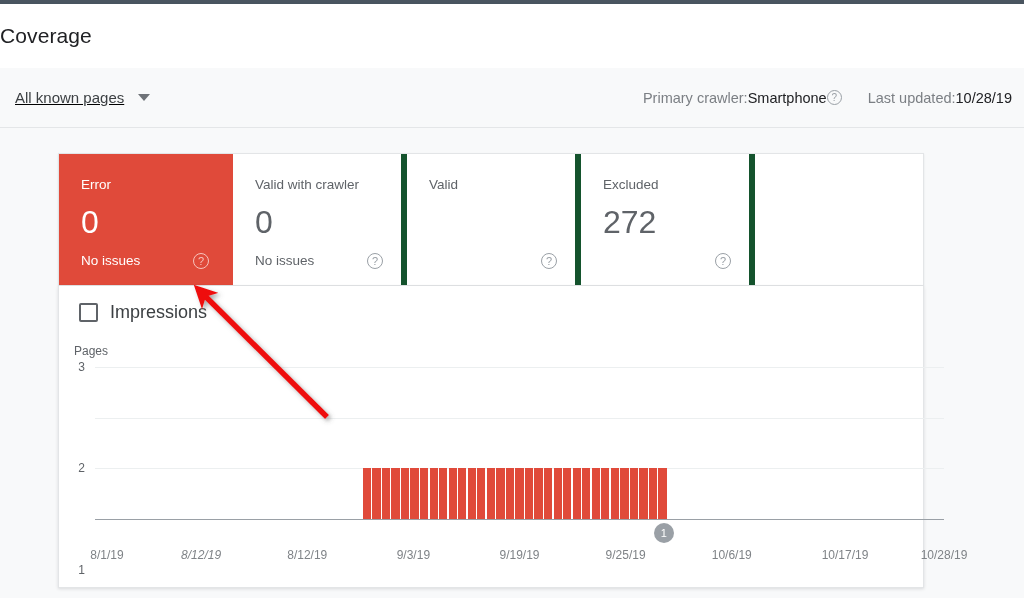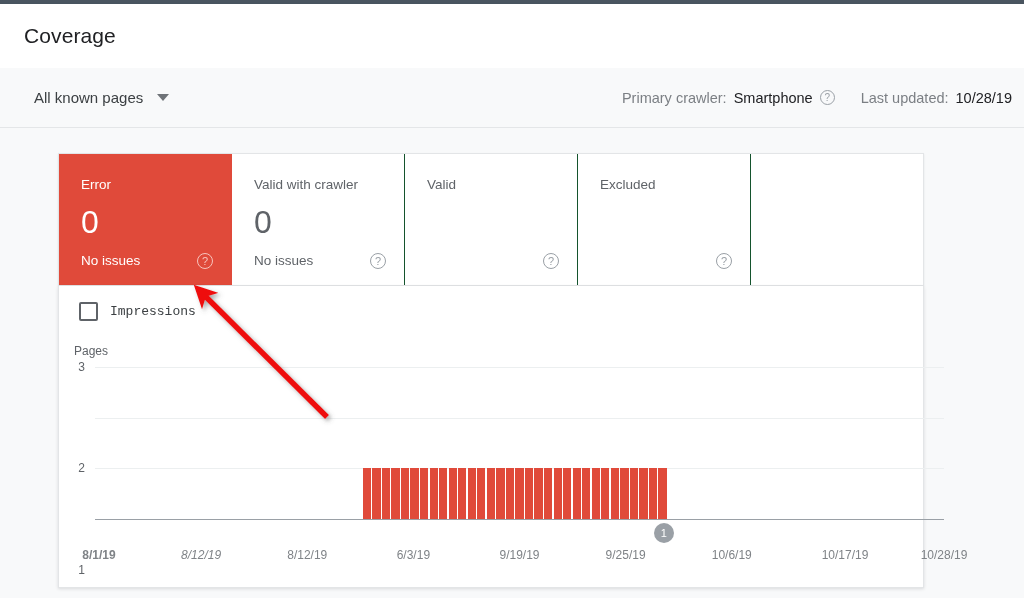--- a/index.html
+++ b/index.html
@@ -15,68 +15,68 @@
   .top-rule { position: absolute; left: 0; top: 0; width: 1024px; height: 4px; background: #4a5560; }
 
   
   .titlebar {
     position: absolute; left: 0; top: 4px; width: 1024px; height: 64px;
     background: #ffffff;
     box-shadow: 0 1px 3px rgba(60,64,67,0.18);
     display: flex; align-items: center;
   }
   .page-title {
-    margin-left: 24px;
     font-size: 21px; color: #202124; letter-spacing: 0.1px;
   }
 
   
   .metabar {
     position: absolute; left: 0; top: 68px; width: 1024px; height: 60px;
     background: #f8f9fa;
     border-bottom: 1px solid #e4e6e8;
     display: flex; align-items: center;
   }
   .scope-select {
-    margin-left: 32px; display: flex; align-items: center; gap: 14px;
+    margin-left: 13px; display: flex; align-items: center; gap: 14px;
     cursor: pointer; background: none; border: none; padding: 4px 2px;
     font-family: inherit;
+    text-decoration: underline;
   }
   .scope-label { font-size: 15px; color: #3c4043; }
   .caret {
     width: 0; height: 0;
     border-left: 6px solid transparent;
     border-right: 6px solid transparent;
     border-top: 7px solid #6f7378;
   }
   .meta-right {
     margin-left: auto; margin-right: 12px;
     display: flex; align-items: center; gap: 26px;
     font-size: 14.5px;
   }
-  .meta-item { display: flex; align-items: center; gap: 7px; color: #7b7f84; white-space: nowrap; }
+  .meta-item { display: flex; align-items: center; color: #7b7f84; white-space: nowrap; }
   .meta-item .strong { color: #202124; }
   .help-ring {
     display: inline-flex; align-items: center; justify-content: center;
     width: 15px; height: 15px; border-radius: 50%;
     border: 1.2px solid #9aa0a6; color: #9aa0a6;
     font-size: 10px; line-height: 1; cursor: pointer; flex: none;
   }
 
   
   .cards {
     position: absolute; left: 58px; top: 153px; width: 866px; height: 133px;
     background: #ffffff;
     border: 1px solid #e3e5e7;
     display: flex;
     box-shadow: 0 1px 2px rgba(60,64,67,0.10);
   }
   .card {
     position: relative; flex: 1 1 0; padding: 24px 22px 0 22px;
-    border-right: 1px solid #14532d; cursor: pointer; min-width: 0;
+    border-right: 6px solid #14532d; cursor: pointer; min-width: 0;
   }
   .card:last-child { border-right: none; }
   .card.selected { background: #e04a3a; border-right-color: #e04a3a; }
   .card.blank { cursor: default; }
   .card-label { font-size: 13.5px; color: #5f6368; line-height: 1; }
   .card.selected .card-label { color: #ffffff; }
   .card-value {
     margin-top: 14px; font-size: 32px; color: #5f6368;
     font-weight: 400; line-height: 1;
   }
@@ -94,21 +94,21 @@
     position: absolute; left: 58px; top: 286px; width: 866px; height: 302px;
     background: #ffffff;
     border: 1px solid #e3e5e7; border-top: none;
     box-shadow: 0 1px 3px rgba(60,64,67,0.16);
   }
   .legend-row { display: flex; align-items: center; gap: 12px; padding: 16px 0 0 20px; }
   .checkbox {
     width: 19px; height: 19px; border: 2px solid #5f6368; border-radius: 2px;
     background: #fff; cursor: pointer; flex: none;
   }
-  .legend-text { font-size: 13px; color: #3c4043; cursor: pointer; font-family: Liberation Mono, monospace; }
+  .legend-text { font-size: 18px; color: #3c4043; cursor: pointer; }
 
   .axis-title { position: absolute; left: 74px; top: 344px; font-size: 12px; color: #5f6368; }
 
   
   .plot { position: absolute; left: 95px; top: 367px; width: 849px; height: 152px; }
   .gridline { position: absolute; left: 0; width: 849px; height: 1px; background: #eceff0; }
   .gridline.base { background: #9aa0a6; }
   .ytick {
     position: absolute; right: 100%; margin-right: 10px;
     font-size: 12px; color: #5f6368; transform: translateY(-50%);
@@ -178,20 +178,21 @@
       <span class="help-ring">?</span>
     </div>
 
     <div class="card">
       <div class="card-label">Valid</div>
       <span class="help-ring">?</span>
     </div>
 
     <div class="card">
       <div class="card-label">Excluded</div>
+      <div class="card-value">272</div>
       <span class="help-ring">?</span>
     </div>
 
     <div class="card blank"></div>
   </div>
 
   <div class="chart-panel">
     <div class="legend-row">
       <div class="checkbox"></div>
       <div class="legend-text">Impressions</div>
@@ -243,24 +244,24 @@
         <div class="bar" style="left: 515.791px; width: 8.20382px; height: 50.6667px; background: rgb(224, 74, 58);"></div>
         <div class="bar" style="left: 525.331px; width: 8.20382px; height: 50.6667px; background: rgb(224, 74, 58);"></div>
         <div class="bar" style="left: 534.87px; width: 8.20382px; height: 50.6667px; background: rgb(224, 74, 58);"></div>
         <div class="bar" style="left: 544.409px; width: 8.20382px; height: 50.6667px; background: rgb(224, 74, 58);"></div>
         <div class="bar" style="left: 553.949px; width: 8.20382px; height: 50.6667px; background: rgb(224, 74, 58);"></div>
         <div class="bar" style="left: 563.488px; width: 8.20382px; height: 50.6667px; background: rgb(224, 74, 58);"></div>
       </div>
   </div>
 
   <div class="xaxis" id="xaxis">
-      <div class="xtick" style="left: 4px; font-weight: bold;">8/1/19</div>
+      <div class="xtick" style="left: 12px;">8/1/19</div>
       <div class="xtick" style="left: 106.125px; font-style: italic;">8/12/19</div>
       <div class="xtick" style="left: 212.25px;">8/12/19</div>
-      <div class="xtick" style="left: 318.375px;">6/3/19</div>
+      <div class="xtick" style="left: 318.375px;">9/3/19</div>
       <div class="xtick" style="left: 424.5px;">9/19/19</div>
       <div class="xtick" style="left: 530.625px;">9/25/19</div>
       <div class="xtick" style="left: 636.75px;">10/6/19</div>
       <div class="xtick" style="left: 750px;">10/17/19</div>
       <div class="xtick" style="left: 849px;">10/28/19</div>
     </div>
 
   <div class="annot-badge" id="annot-badge" style="left: 653.83px; top: 523px;">1</div>
 
   <svg class="arrow-overlay" width="1024" height="598" viewBox="0 0 1024 598">

